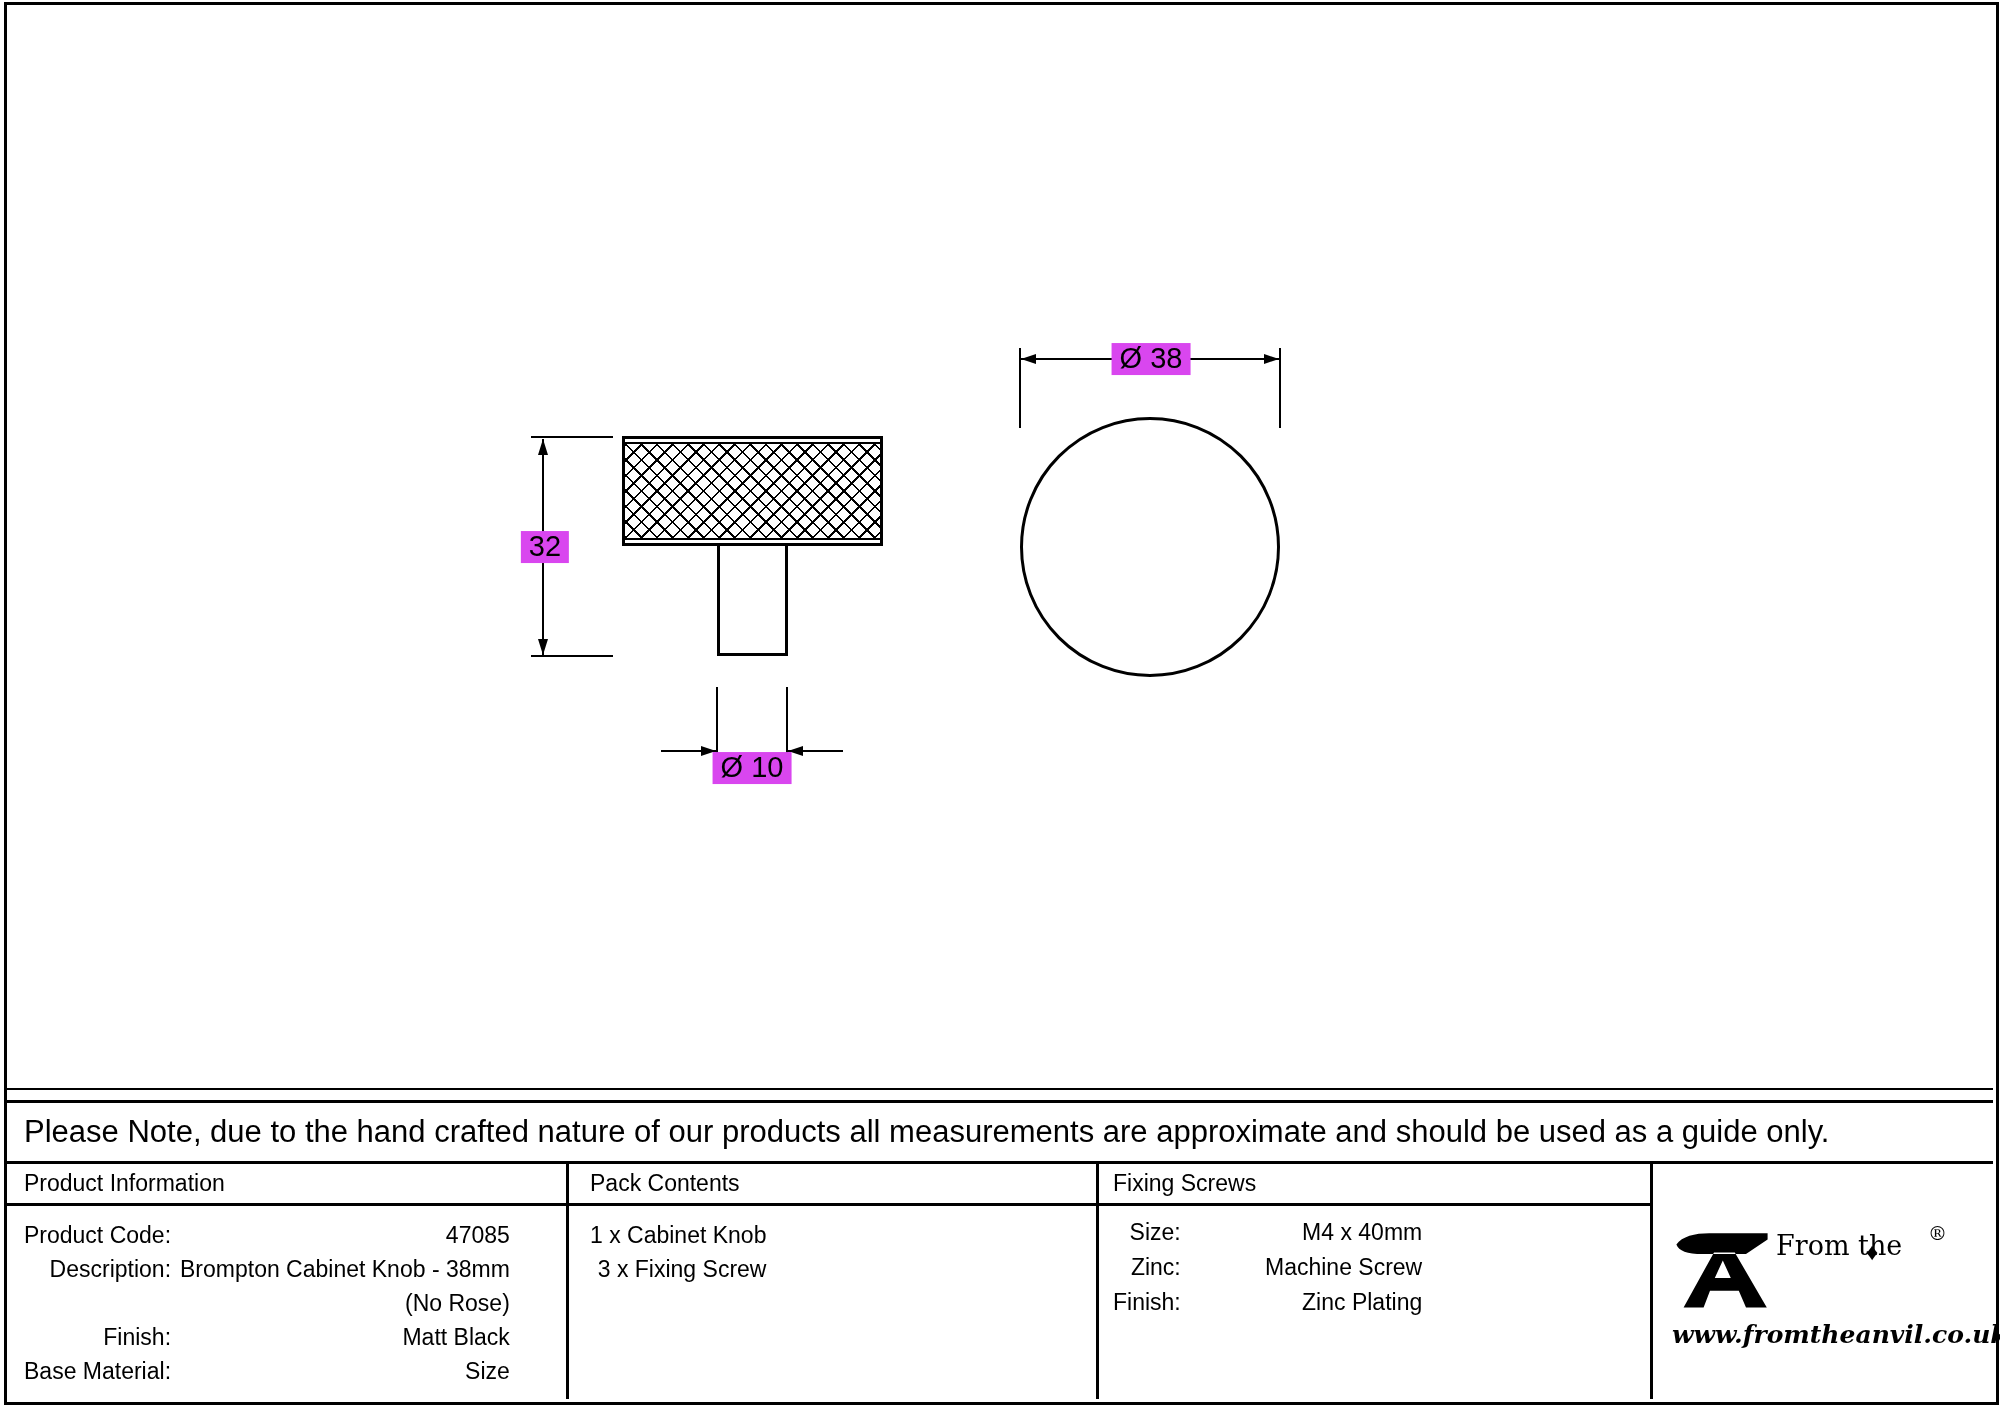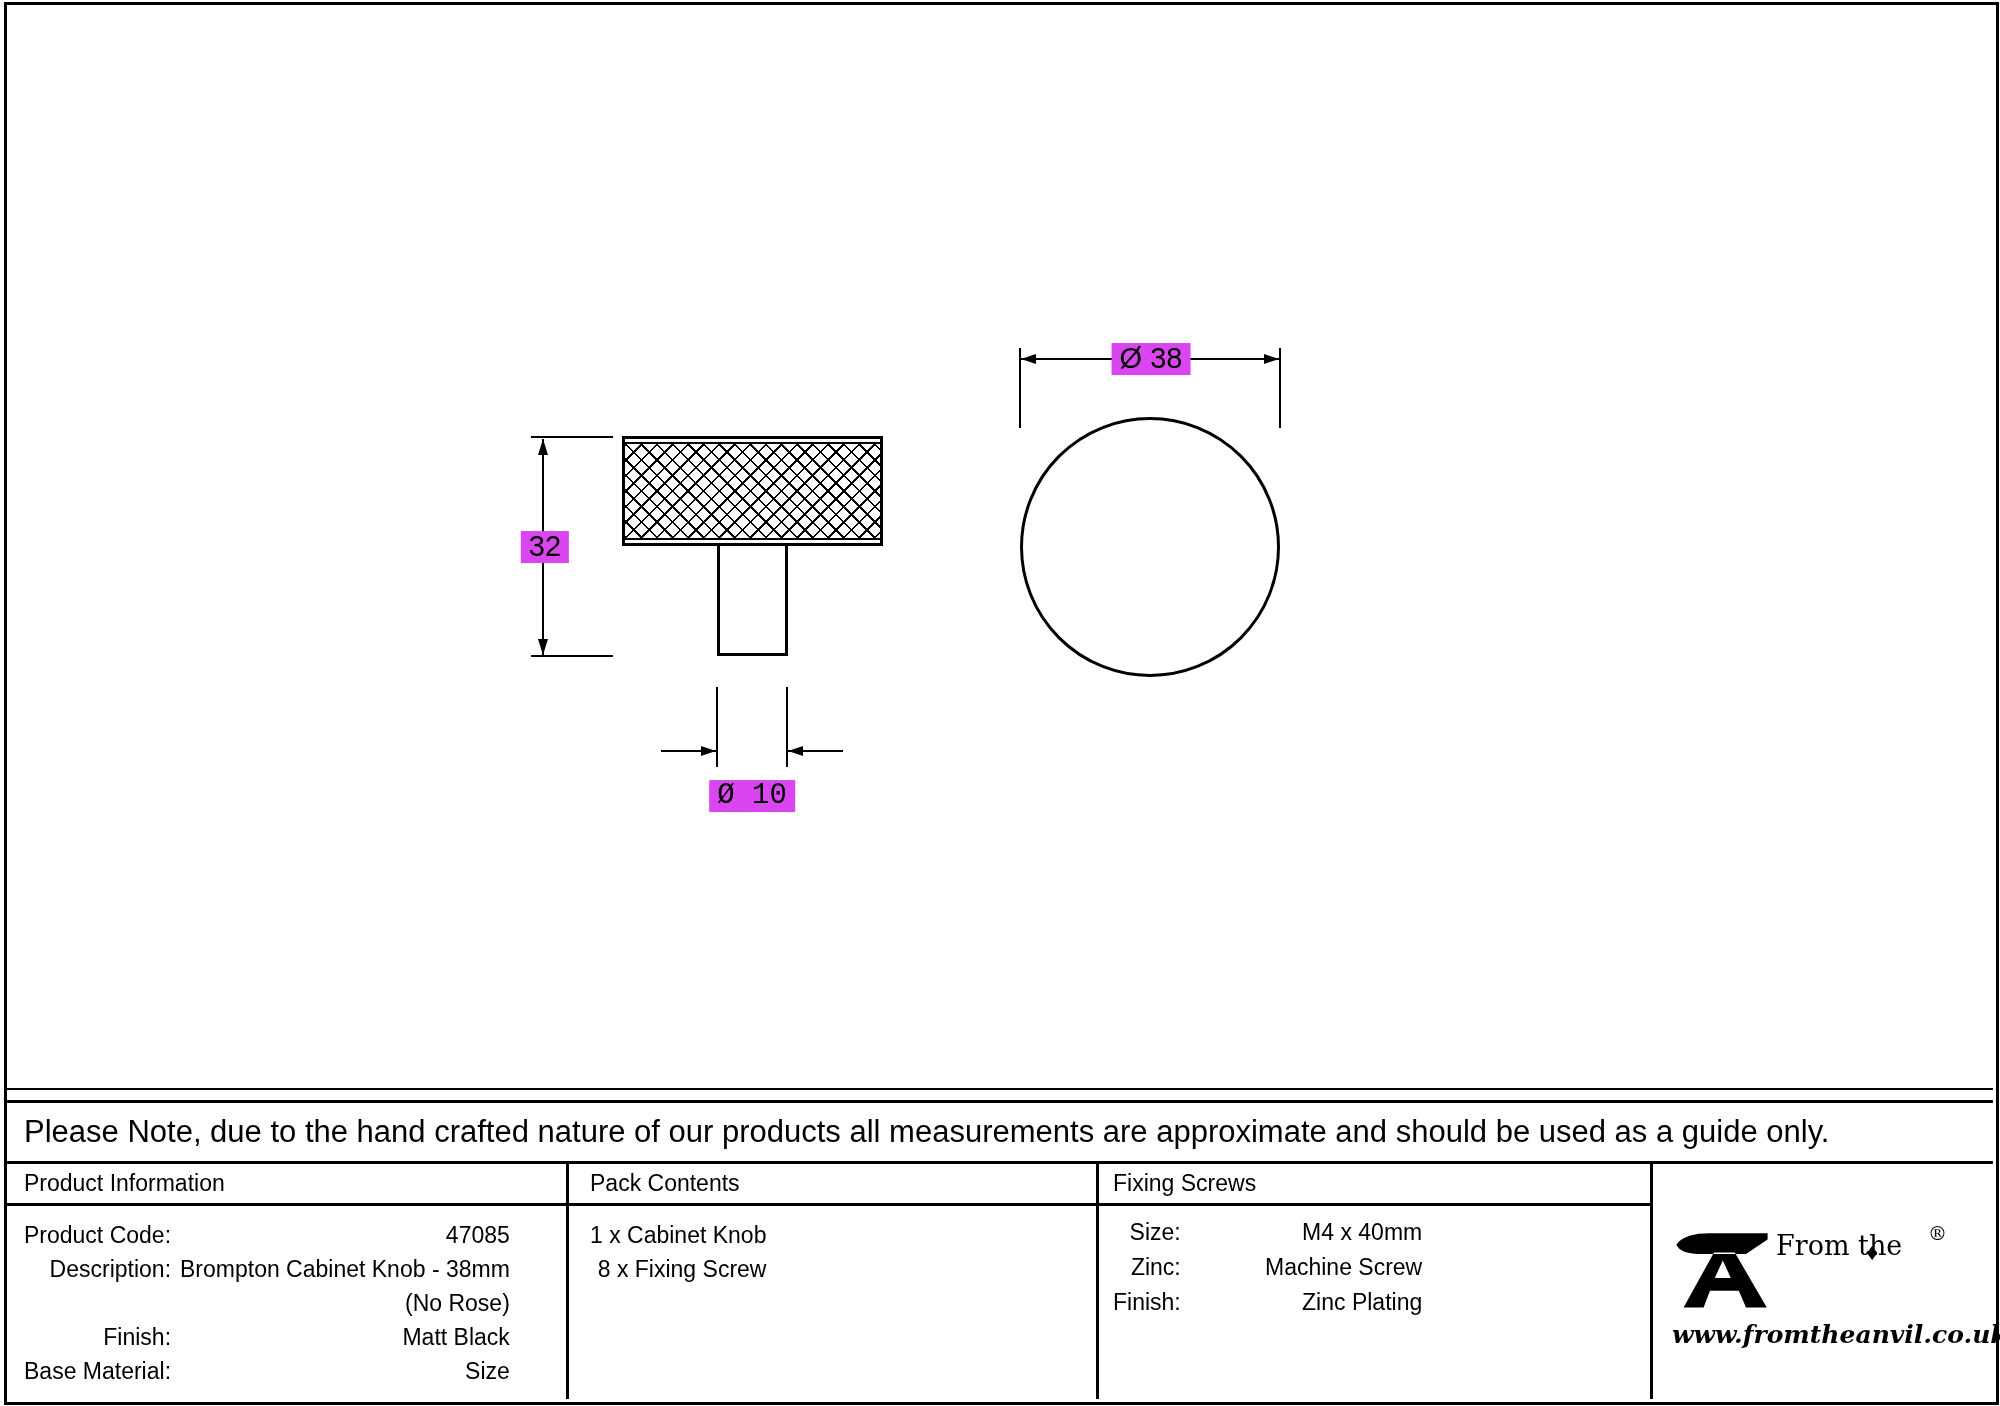--- a/index.html
+++ b/index.html
@@ -97,21 +97,21 @@
   <div class="arr up" style="left:538px;top:439px;"></div>
   <div class="arr down" style="left:538px;top:639px;"></div>
   <div class="dim-label" style="left:545px;top:547px;">32</div>
 
   <div class="vline" style="left:716px;top:687px;height:80px;"></div>
   <div class="vline" style="left:786px;top:687px;height:80px;"></div>
   <div class="hline" style="left:661px;top:750px;width:55px;"></div>
   <div class="hline" style="left:788px;top:750px;width:55px;"></div>
   <div class="arr right" style="left:701px;top:746px;"></div>
   <div class="arr left" style="left:788px;top:746px;"></div>
-  <div class="dim-label" style="left:752px;top:796px;font-family:Liberation Mono, monospace;">Ø 10</div>
+  <div class="dim-label" style="left:752px;top:768px;">Ø 10</div>
 
   <div class="circle-view"></div>
 
   <div class="vline" style="left:1019px;top:348px;height:80px;"></div>
   <div class="vline" style="left:1279px;top:348px;height:80px;"></div>
   <div class="hline" style="left:1021px;top:358px;width:258px;"></div>
   <div class="arr left" style="left:1021px;top:354px;"></div>
   <div class="arr right" style="left:1264px;top:354px;"></div>
   <div class="dim-label" style="left:1151px;top:359px;">Ø 38</div>
 </div>
@@ -140,21 +140,21 @@
 <div class="tcol" style="left:180px;top:1218px;">
   <div class="tline">47085</div>
   <div class="tline">Brompton Cabinet Knob - 38mm</div>
   <div class="tline">(No Rose)</div>
   <div class="tline">Matt Black</div>
   <div class="tline">Size</div>
 </div>
 
 <div class="tcol" style="left:590px;top:1218px;">
   <div class="tline">1 x Cabinet Knob</div>
-  <div class="tline">8 x Fixing Screw</div>
+  <div class="tline">3 x Fixing Screw</div>
 </div>
 
 <div class="tcol" style="left:1113px;top:1215px;">
   <div class="tline35">Size:</div>
   <div class="tline35">Zinc:</div>
   <div class="tline35">Finish:</div>
 </div>
 <div class="tcol" style="left:1265px;top:1215px;">
   <div class="tline35">M4 x 40mm</div>
   <div class="tline35">Machine Screw</div>

